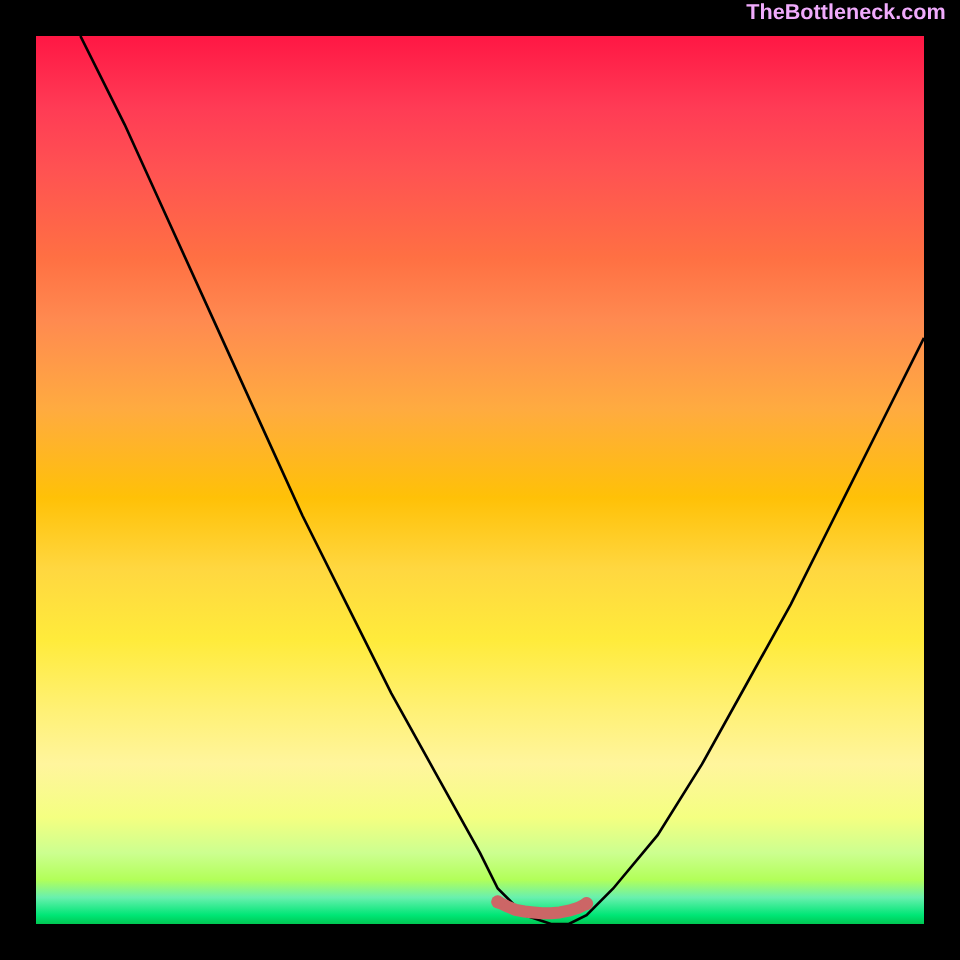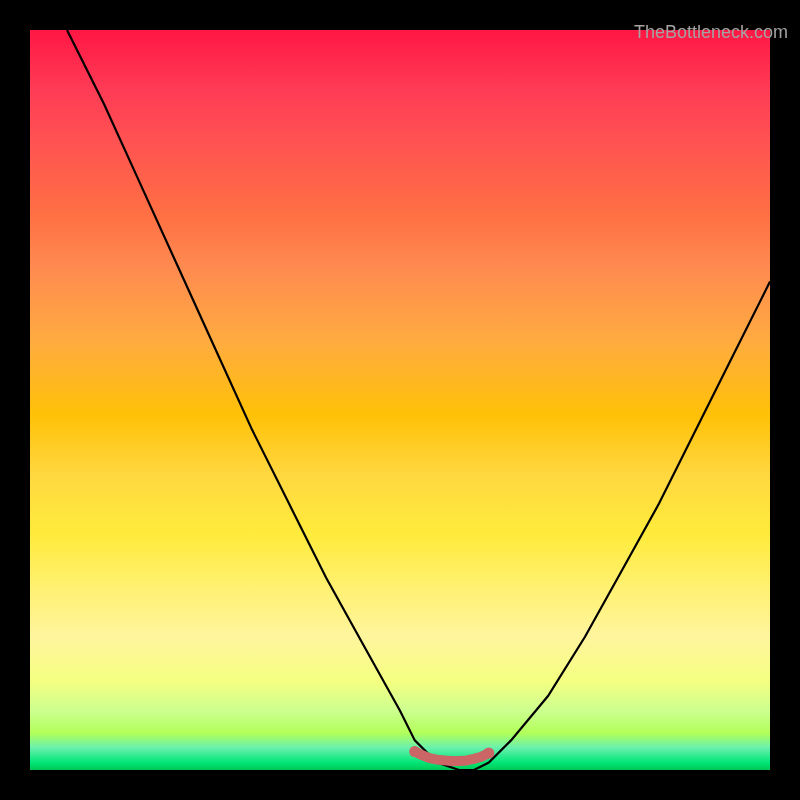--- a/index.html
+++ b/index.html
@@ -6,25 +6,25 @@
     margin: 0;
     padding: 0;
     width: 800px;
     height: 800px;
     background: #000;
     position: relative;
     font-family: Arial, sans-serif;
   }
   .attribution {
     position: absolute;
-    top: 22px;
+    top: 0;
     right: 12px;
-    color: #a3a3a3;
+    color: #f0abfc;
     font-size: 18px;
-    font-weight: 400;
+    font-weight: 700;
     z-index: 10;
   }
   .plot-area {
     position: absolute;
     left: 30px;
     top: 30px;
     width: 740px;
     height: 740px;
     overflow: hidden;
   }

